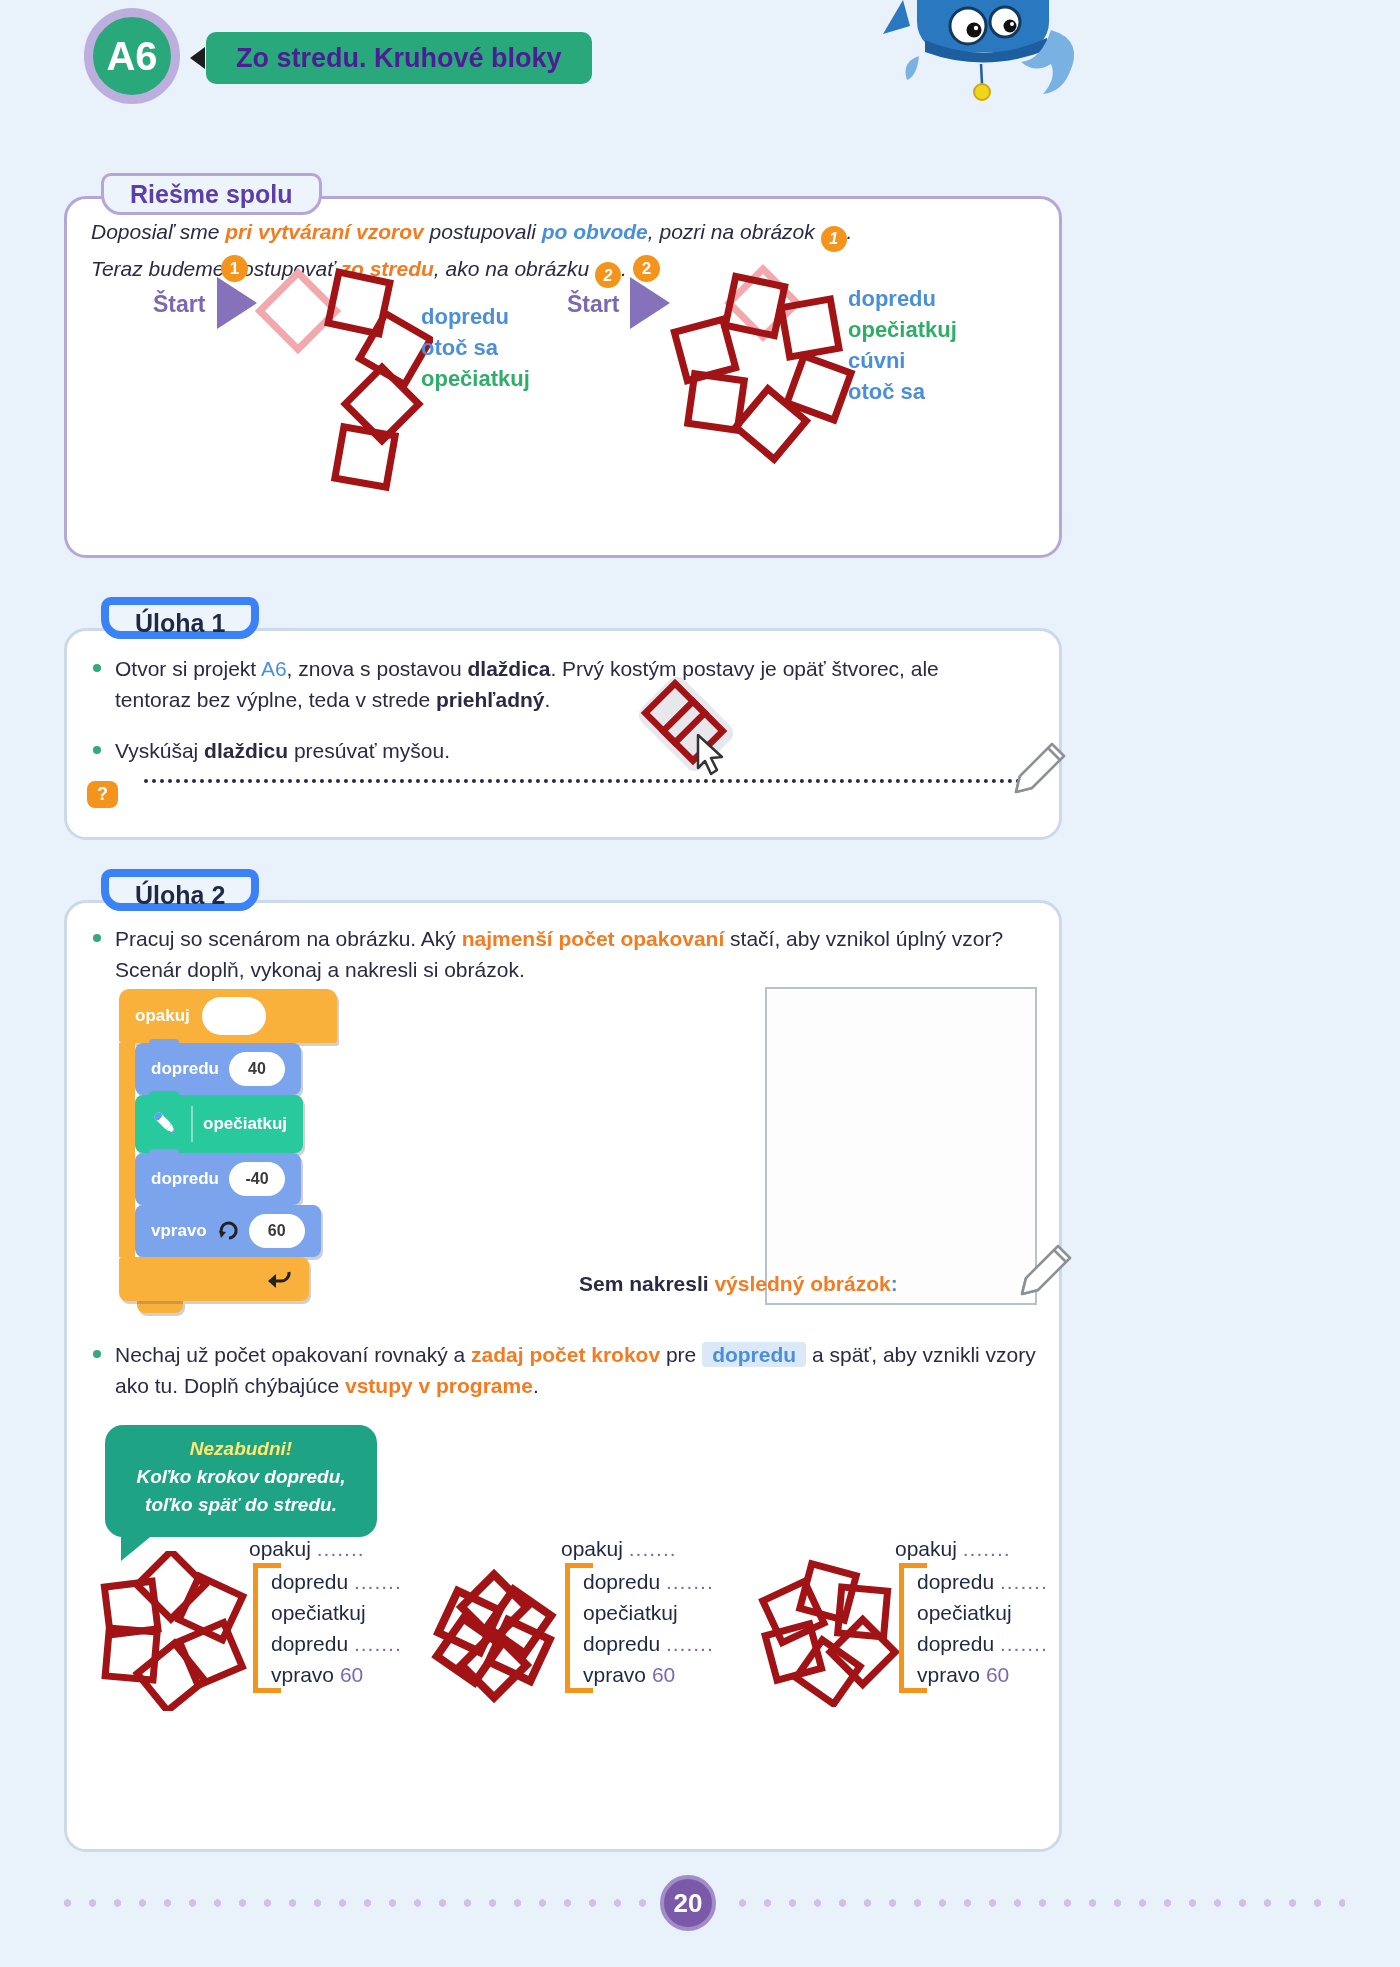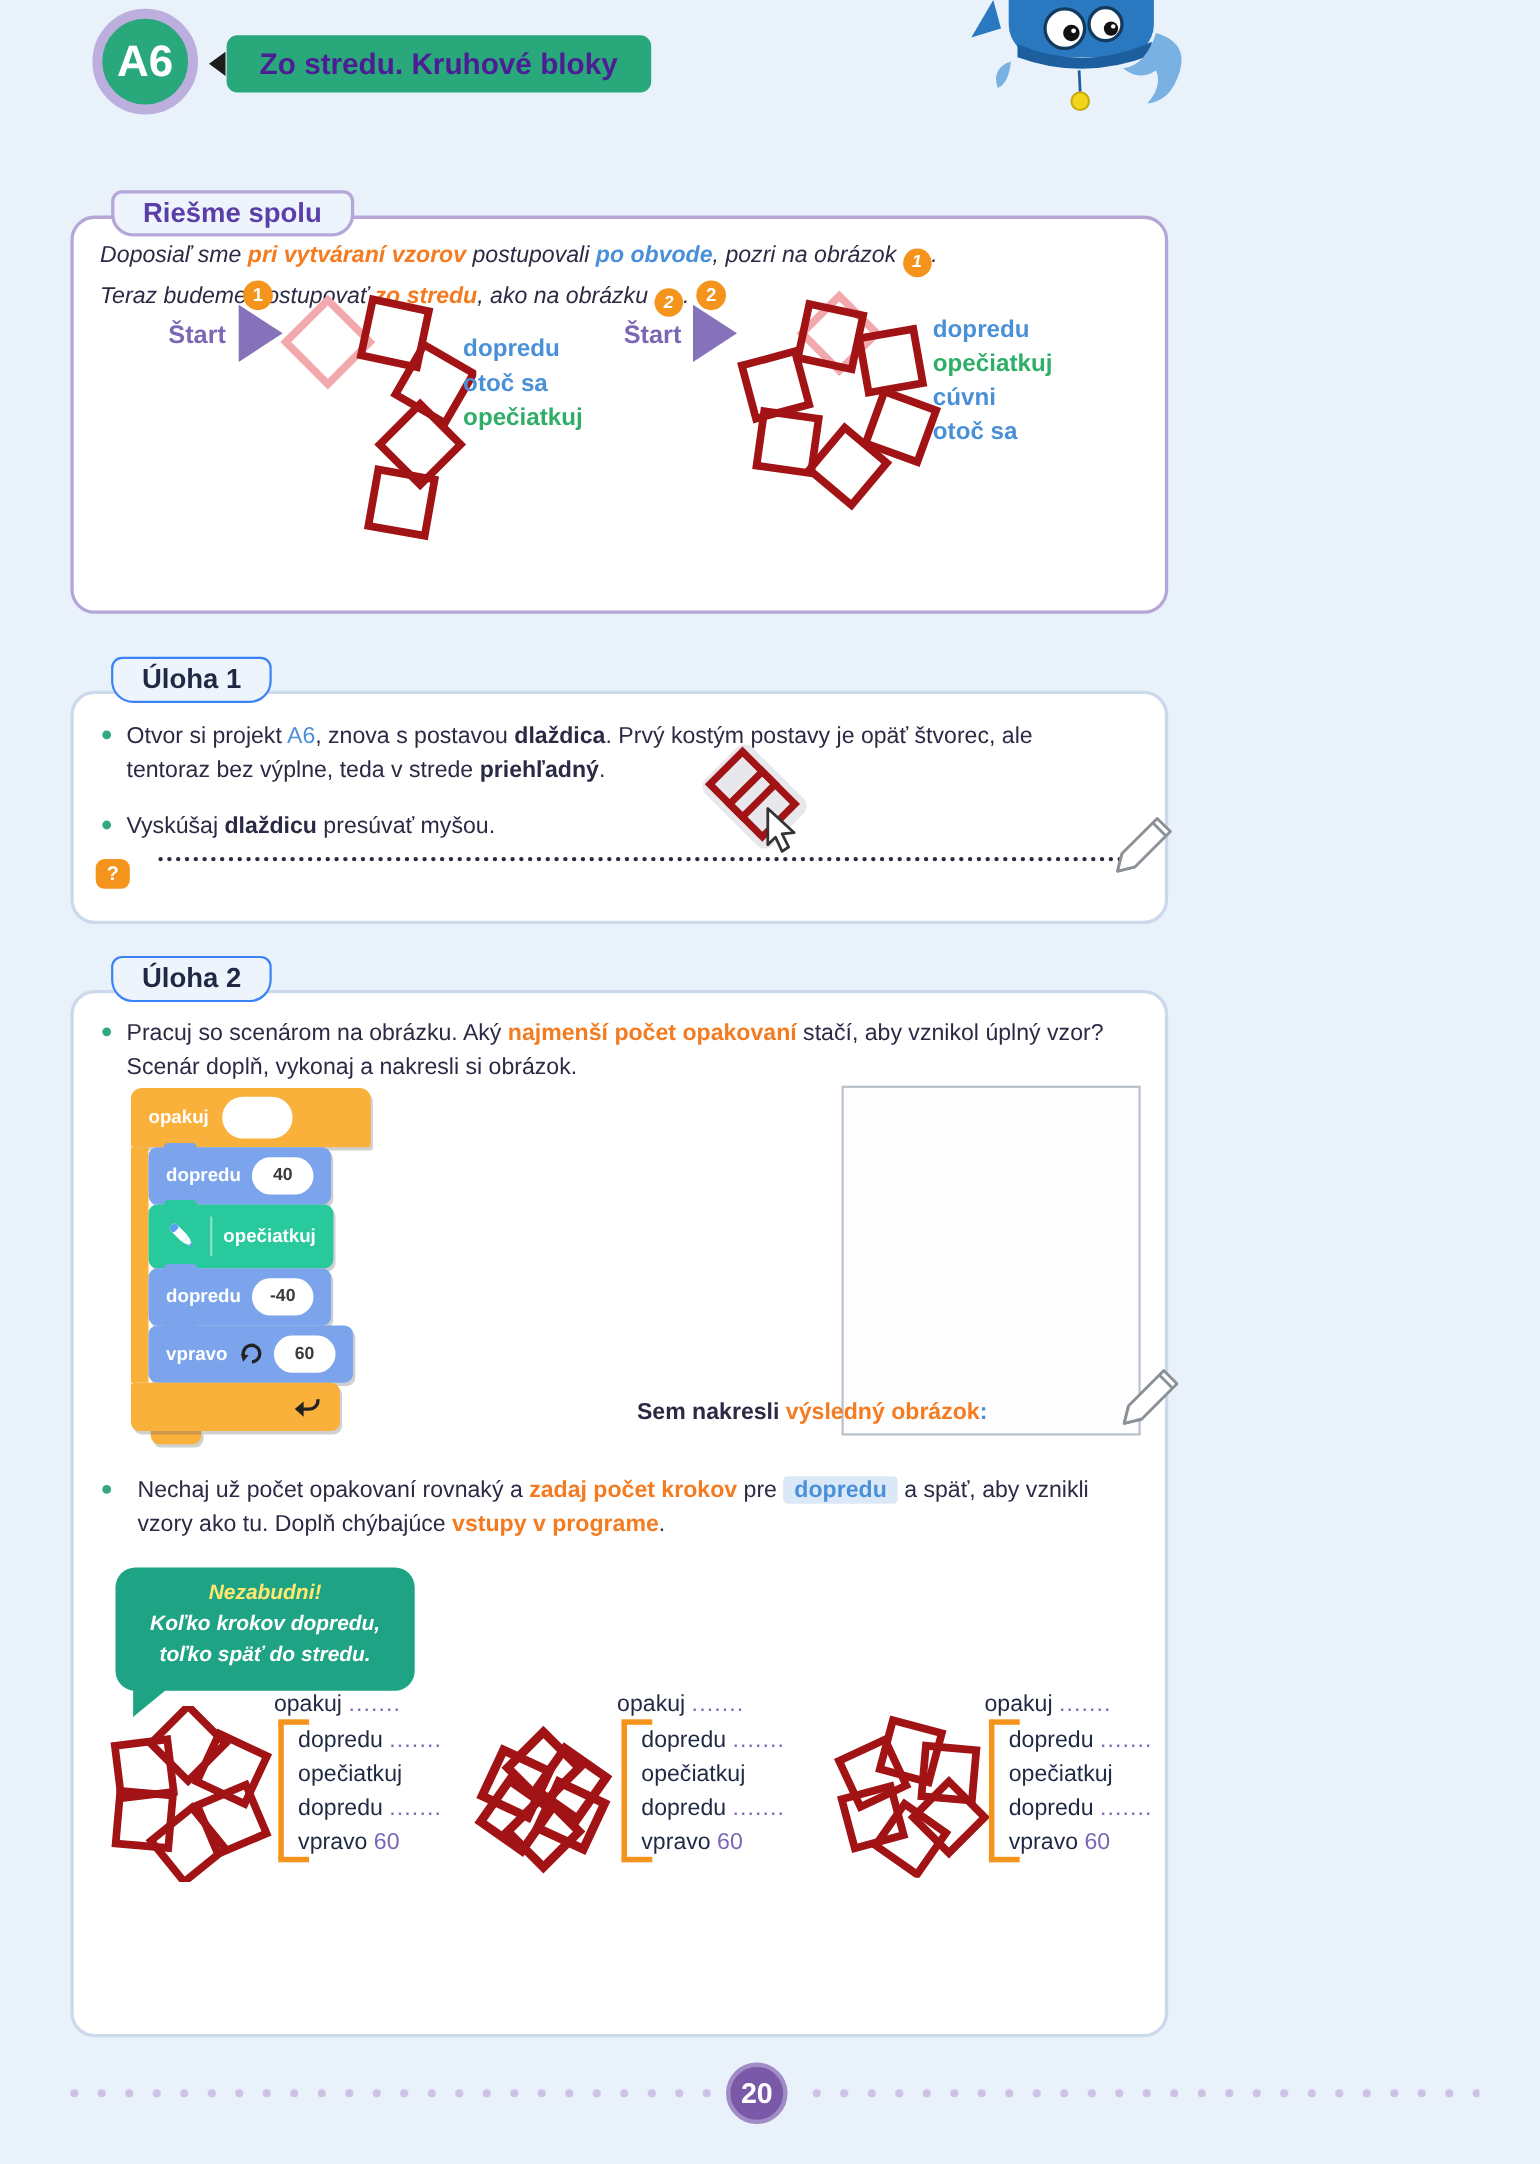--- a/index.html
+++ b/index.html
@@ -17,21 +17,21 @@
     border-radius:10px; color:#4c1d95; font-size:27px; font-weight:bold; display:flex; align-items:center; }
 
   
   .secbox { position:absolute; background:#fff; border-radius:22px; }
   .riesme-box { left:64px; top:196px; width:998px; height:362px; border:3px solid #b5a6d8; }
   .uloha1-box { left:64px; top:628px; width:998px; height:212px; border:3px solid #ccd9ea; }
   .uloha2-box { left:64px; top:900px; width:998px; height:952px; border:3px solid #ccd9ea; }
   .tab { position:absolute; left:34px; height:42px; padding:4px 26px 12px; background:#eef4fc;
     border-radius:10px 10px 20px 20px; font-weight:bold; font-size:25px;text-align:right; }
   .tab-riesme { top:-26px; border:3px solid #b5a6d8; color:#5b3ea8; }
-  .tab-uloha { top:-34px; border:2px solid #3b82f6; color:#1f2944; }
+  .tab-uloha { top:-34px; border:8px solid #3b82f6; color:#1f2944; }
 
   
   .hl-orange { color:#f47b1f; font-weight:bold; }
   .hl-blue { color:#4a90d9; font-weight:bold; }
   .t-blue { color:#4a90d9; }
   .b { font-weight:bold; }
   .num-badge { display:inline-flex; width:26px; height:26px; border-radius:50%; background:#f5941d;
     color:#fff; font-weight:bold; font-size:16px; align-items:center; justify-content:center; vertical-align:-5px; }
 
   .intro { position:absolute; left:24px; top:16px; font-size:21px; line-height:33px; width:950px;font-style:italic; }
@@ -294,21 +294,21 @@
           <path d="M24 3 A8 8 0 0 1 15 12 L9 12" fill="none" stroke="#222" stroke-width="3"></path>
           <path d="M11 5 L3 12 L11 19 Z" fill="#222"></path>
         </svg>
       </div>
       <div class="foot"></div>
     </div>
 
     <div class="draw-box"></div>
     <div class="draw-label"><span>Sem nakresli </span><span class="hl-orange">výsledný obrázok</span><span class="t-blue">:</span></div>
 
-    <div class="bullet" style="position:absolute;left:26px;top:436px;width:945px;gap:10px;">
+    <div class="bullet" style="position:absolute;left:26px;top:436px;width:945px;">
       <span class="dot"></span>
       <span><span>Nechaj už počet opakovaní rovnaký a </span><span class="hl-orange">zadaj počet krokov</span><span> pre </span><span class="pill-blue">dopredu</span><span> a späť, aby vznikli vzory ako tu. Doplň chýbajúce </span><span class="hl-orange">vstupy v programe</span><span>.</span></span>
     </div>
 
     <div class="bubble">
       <div class="ttl">Nezabudni!</div>
       <div>Koľko krokov dopredu,</div>
       <div>toľko späť do stredu.</div>
     </div>
 

